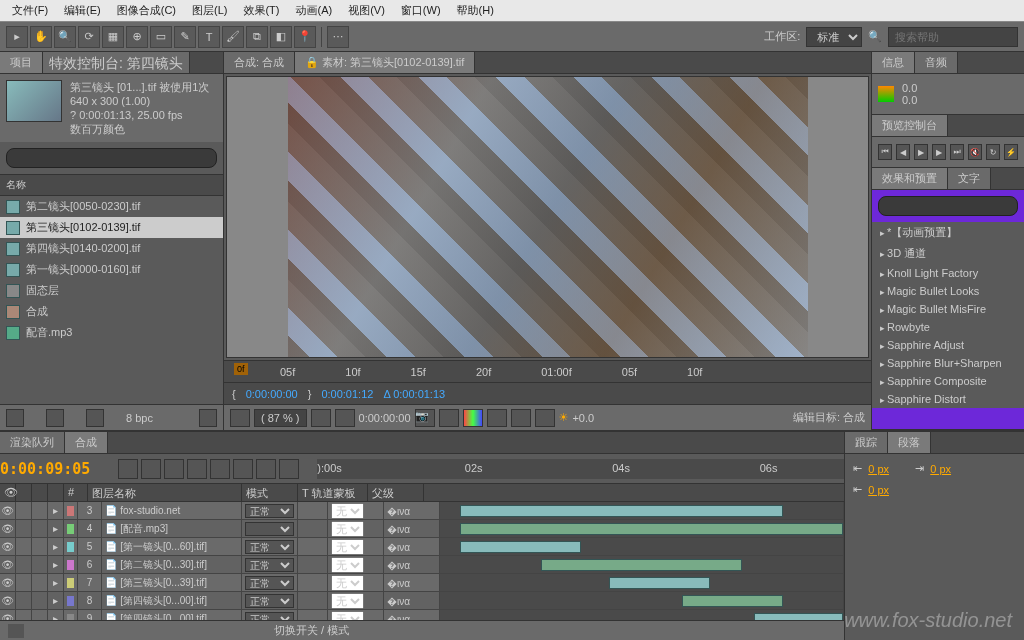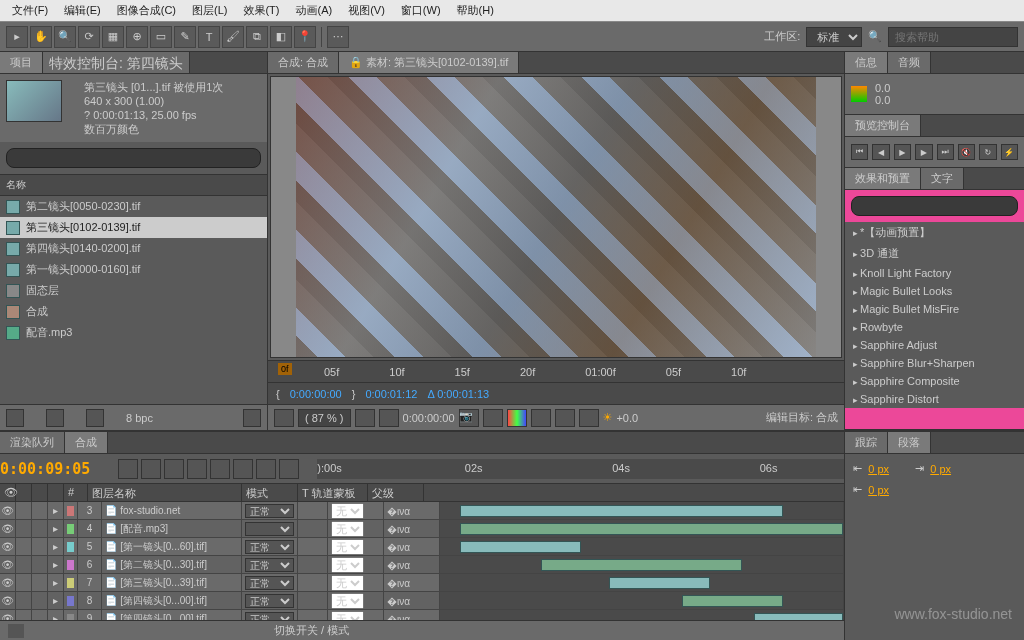--- a/index.html
+++ b/index.html
@@ -6,26 +6,26 @@
 body{background:#3a3a3a;width:1024px;height:640px;overflow:hidden;position:relative}
 .menubar{height:22px;background:#e8e8e8;display:flex;align-items:center;padding:0 4px;border-bottom:1px solid #888}
 .menubar span{color:#222;padding:10px 8px;cursor:pointer}
 .toolbar{height:30px;background:#6a6a6a;display:flex;align-items:center;padding:0 6px;border-bottom:1px solid #333;gap:2px}
 .toolbar .tbtn{width:22px;height:22px;background:#5a5a5a;border:1px solid #444;display:flex;align-items:center;justify-content:center;cursor:pointer}
 .toolbar .sep{width:1px;height:20px;background:#444;margin:0 3px}
 .toolbar .workarea{margin-left:auto;display:flex;align-items:center;gap:6px}
 .toolbar select,.toolbar input{background:#444;border:1px solid #333;color:#ccc;padding:2px 6px;height:20px}
 .toolbar input.search{width:130px}
 .main{display:flex;height:378px}
-.left{width:268px;background:#5a5a5a;display:flex;flex-direction:column;border-right:1px solid #333}
+.left{width:224px;background:#5a5a5a;display:flex;flex-direction:column;border-right:1px solid #333}
 .tabs{height:22px;display:flex;background:#4a4a4a;border-bottom:1px solid #333}
 .tab{padding:3px 10px;background:#6a6a6a;border-right:1px solid #333;cursor:pointer}
 .tab.active{background:#7a7a7a}
 .tab.small{font-size:14px;padding:3px 6px}
-.proj-info{display:flex;padding:6px;gap:22px;background:#6a6a6a}
+.proj-info{display:flex;padding:6px;gap:8px;background:#6a6a6a}
 .thumb{width:56px;height:42px;background:linear-gradient(135deg,#8bb,#678);border:1px solid #333}
 .proj-meta{font-size:10px;line-height:14px}
 .searchbox{padding:6px}
 .searchbox input{width:100%;background:#3a3a3a;border:1px solid #222;padding:3px;border-radius:8px}
 .list-hdr{background:#4a4a4a;padding:3px 6px;border-top:1px solid #333;border-bottom:1px solid #333;font-size:10px}
 .proj-list{flex:1;background:#5a5a5a;overflow:auto}
 .proj-item{display:flex;align-items:center;padding:3px 6px;gap:6px;cursor:pointer}
 .proj-item.sel{background:#ccc;color:#222}
 .proj-item.sel span{color:#222}
 .ficon{width:14px;height:14px;background:#7aa;border:1px solid #355}
@@ -40,21 +40,21 @@
 .viewer-img{width:520px;height:280px;background:linear-gradient(120deg,#855 0%,#9ab 30%,#678 50%,#765 70%,#abc 100%);position:relative;overflow:hidden}
 .viewer-img::before{content:"";position:absolute;inset:0;background:repeating-linear-gradient(45deg,rgba(80,60,40,.5) 0 15px,rgba(150,170,200,.5) 15px 35px,rgba(100,80,60,.5) 35px 55px)}
 .tl-mini{height:22px;background:#4a4a4a;border-top:1px solid #333;display:flex;align-items:center;padding:0 6px;font-size:10px;position:relative}
 .tl-mini .marker{position:absolute;left:10px;top:2px;background:#a16207;color:#000;padding:1px 3px;font-size:9px}
 .tl-mini .ticks{display:flex;gap:50px;margin-left:50px}
 .tc-row{height:22px;background:#4a4a4a;display:flex;align-items:center;gap:10px;padding:0 8px;font-size:10px;border-top:1px solid #333}
 .tc-row .tcv{color:#4af}
 .ctrls{height:26px;background:#6a6a6a;border-top:1px solid #333;display:flex;align-items:center;padding:0 6px;gap:4px}
 .ctrls .cbtn{width:20px;height:18px;background:#555;border:1px solid #333;cursor:pointer}
 .ctrls .pct{background:#444;padding:2px 6px;border:1px solid #333}
-.right{width:180px;background:#ec4899;display:flex;flex-direction:column;border-left:1px solid #333}
+.right{width:153px;background:#6d28d9;display:flex;flex-direction:column;border-left:1px solid #333}
 .rpanel{border-bottom:1px solid #333}
 .rpanel .tabs{font-size:10px}
 .info-body{padding:6px;background:#6a6a6a;height:40px;display:flex;align-items:center;gap:8px}
 .swatch{width:16px;height:16px;background:linear-gradient(#f80,#0c0)}
 .preview-body{padding:6px;background:#6a6a6a;height:30px;display:flex;gap:4px;align-items:center}
 .pbtn{width:18px;height:16px;background:#555;border:1px solid #333;display:flex;align-items:center;justify-content:center;font-size:8px;cursor:pointer}
 .fx-list{background:#5a5a5a;max-height:220px;overflow:auto}
 .fx-item{padding:3px 8px;cursor:pointer}
 .fx-item::before{content:"▸ ";font-size:9px}
 .bottom{height:210px;display:flex;border-top:2px solid #333}
@@ -82,21 +82,21 @@
 .trk{width:30px}
 .par{width:56px}
 .tl-track{flex:1;position:relative;background:#4a4a4a}
 .bar{position:absolute;height:12px;top:3px;background:#7a8;border:1px solid #355}
 .bar.b2{background:#8bb}
 .tl-ftr{height:20px;background:#6a6a6a;border-top:1px solid #333;display:flex;align-items:center;padding:0 8px;font-size:10px;gap:10px}
 .br{width:180px;background:#5a5a5a;border-left:1px solid #333}
 .br-body{padding:8px;display:flex;flex-direction:column;gap:8px}
 .br-row{display:flex;align-items:center;gap:6px}
 .pxval{color:#fa0;text-decoration:underline}
-.watermark{position:absolute;bottom:18px;right:12px;color:rgba(255,255,255,.35);font-size:14px;pointer-events:none}
+.watermark{position:absolute;bottom:8px;right:12px;color:rgba(255,255,255,.35);font-size:20px;font-style:italic;pointer-events:none}
 </style>
 </head>
 <body>
 
 <div class="menubar">
   <span>文件(F)</span>
   <span>编辑(E)</span>
   <span>图像合成(C)</span>
   <span>图层(L)</span>
   <span>效果(T)</span>

